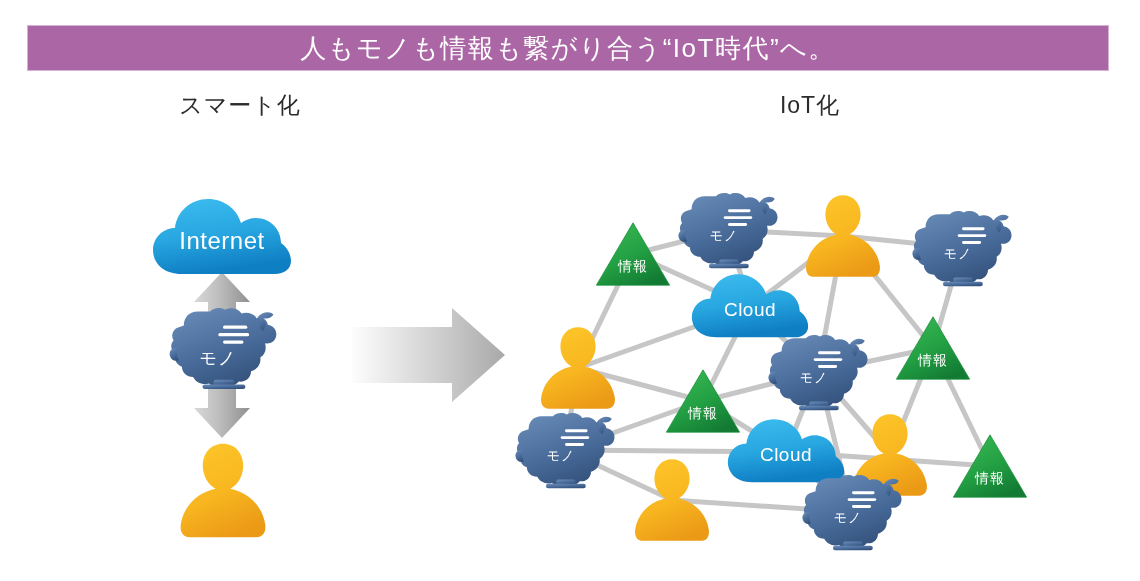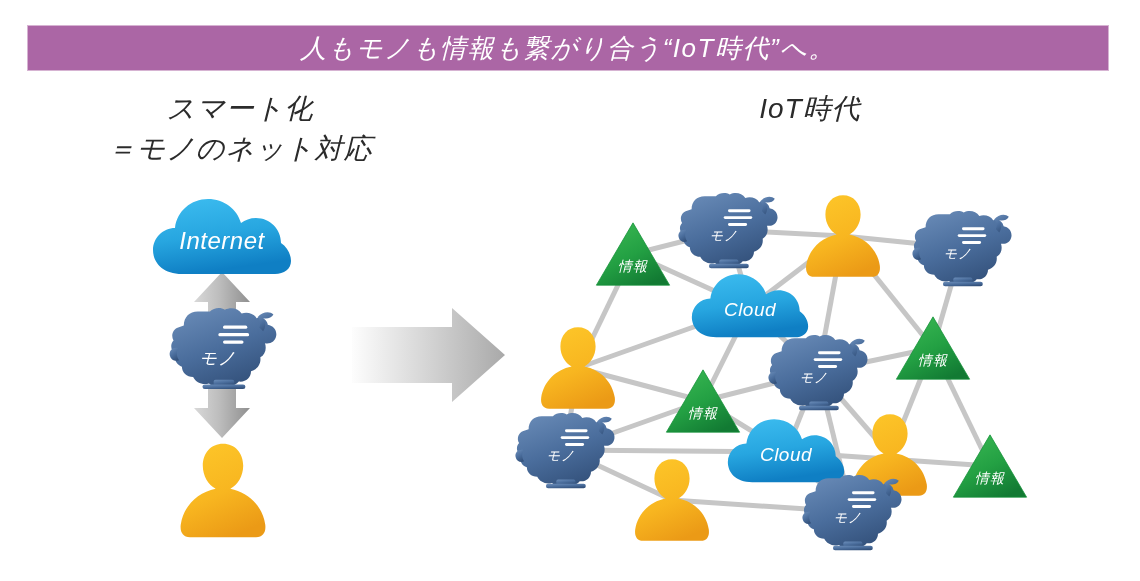--- a/index.html
+++ b/index.html
@@ -3,21 +3,21 @@
 <meta charset="utf-8">
 <style>
   html,body{margin:0;padding:0;}
   body{
     width:1140px;height:581px;
     background:#ffffff;
     font-family:"Liberation Sans","DejaVu Sans",sans-serif;
     overflow:hidden;
     position:relative;
   }
-  .stage{position:absolute;left:0;top:0;width:1140px;height:581px;font-style:italic;}
+  .stage{position:absolute;left:0;top:0;width:1140px;height:581px;}
 
   
   .banner{
     position:absolute;left:28px;top:26px;width:1080px;height:44px;
     background:#ab66a5;
     box-shadow:0 0 0 1px #d6b3d2;
     display:flex;align-items:center;justify-content:center;
   }
   .banner-title{
     color:#ffffff;
@@ -25,21 +25,21 @@
     letter-spacing:1.5px;
     white-space:nowrap;
     font-weight:400;
   }
 
   
   .caption{
     position:absolute;
     text-align:center;
     color:#2b2b2b;
-    font-size:28px;
+    font-size:23px;
     line-height:1.42;
     white-space:nowrap;
     letter-spacing:1px;
   }
   #cap-left{left:60px;top:89px;width:360px;}
   #cap-right{left:640px;top:89px;width:340px;}
 
   
   .net{position:absolute;left:0;top:0;width:1140px;height:581px;}
   .edge{stroke:#c6c6c6;stroke-width:5;stroke-linecap:butt;}
@@ -59,24 +59,23 @@
 <body>
 
 <div class="stage">
 
   <div class="banner">
     <div class="banner-title">人もモノも情報も繋がり合う“IoT時代”へ。</div>
   </div>
 
   <div class="caption" id="cap-left">
     <div>スマート化</div>
-    <div>＝モノのネット対応</div>
   </div>
   <div class="caption" id="cap-right">
-    <div>IoT時代</div>
+    <div>IoT化</div>
   </div>
 
   <svg class="net" viewBox="0 0 1140 581">
     <defs>
       <linearGradient id="gCloud" x1="0" y1="0" x2="0.25" y2="1">
         <stop offset="0%" stop-color="#3dbdf0"></stop>
         <stop offset="55%" stop-color="#27a6e0"></stop>
         <stop offset="100%" stop-color="#0f7fc4"></stop>
       </linearGradient>
       <linearGradient id="gThing" x1="0.1" y1="0" x2="0.6" y2="1">

